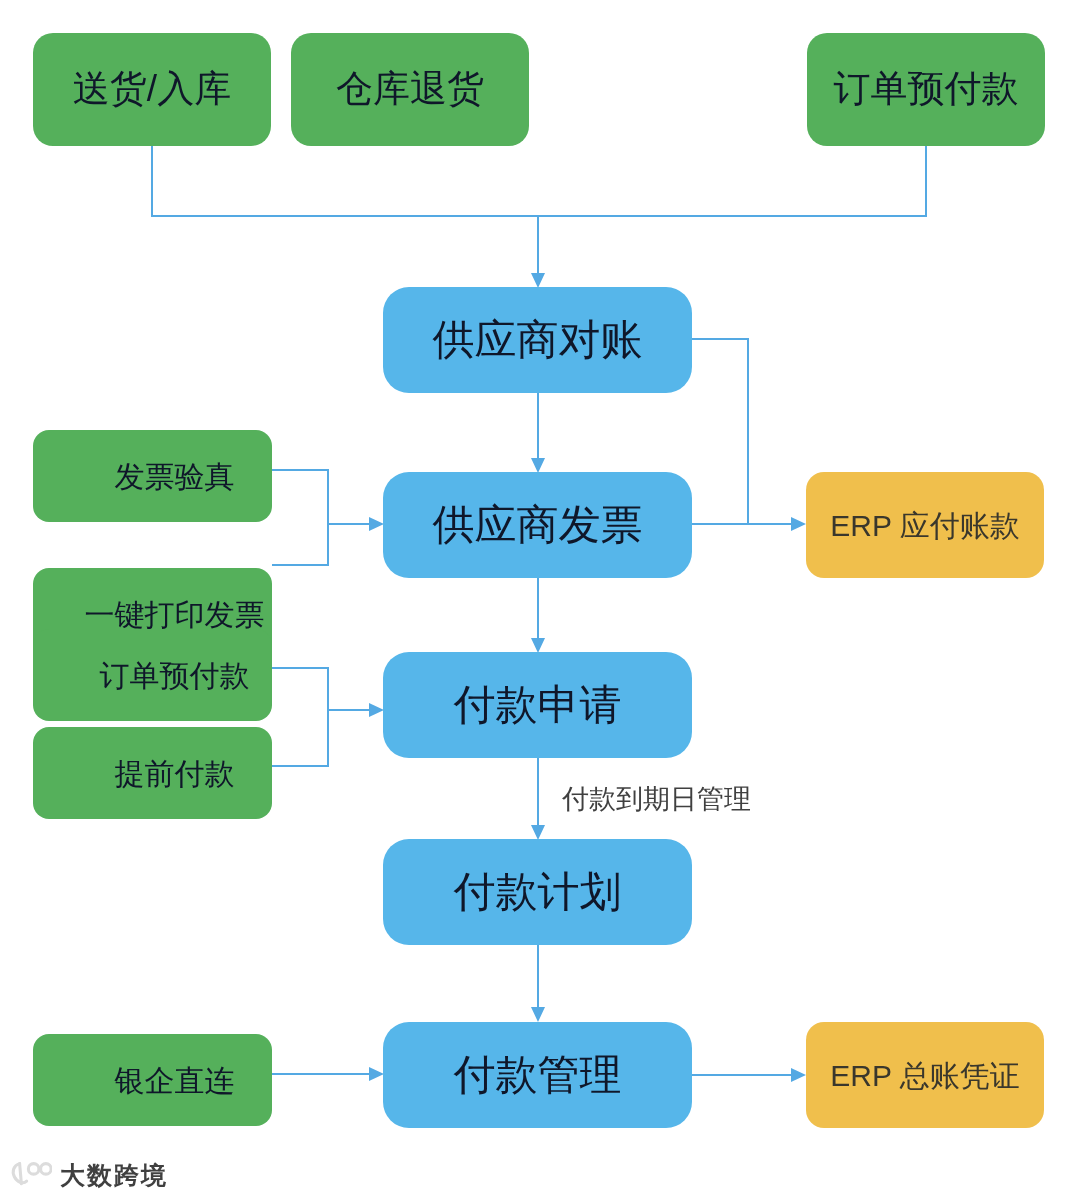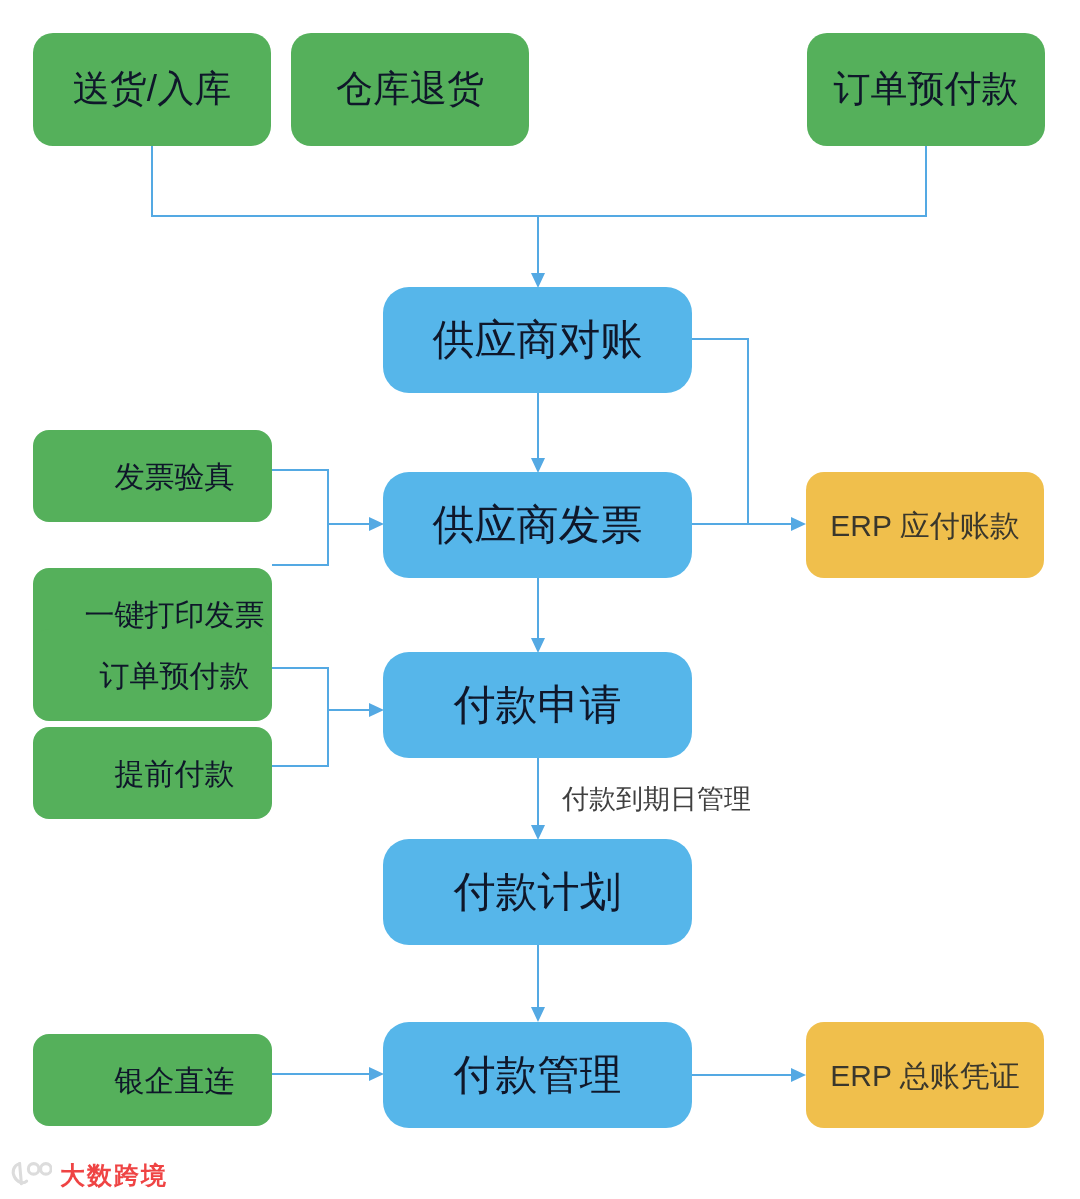--- a/index.html
+++ b/index.html
@@ -55,21 +55,21 @@
     left:562px;top:781px;
     font-size:27px;
     font-weight:500;
     color:#404040;
     white-space:nowrap;
   }
   .watermark{
     position:absolute;
     left:10px;top:1158px;
     display:flex;align-items:center;gap:8px;
-    color:#ef4444;
+    color:#404040;
     font-size:25px;
     font-weight:700;
     letter-spacing:2px;
   }
 </style>
 </head>
 <body>
 
 <div id="canvas">
 

